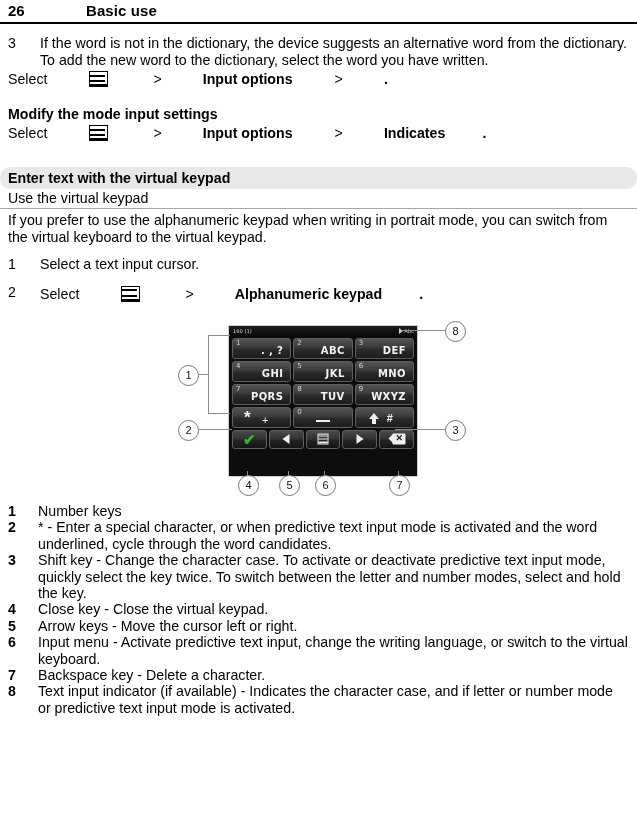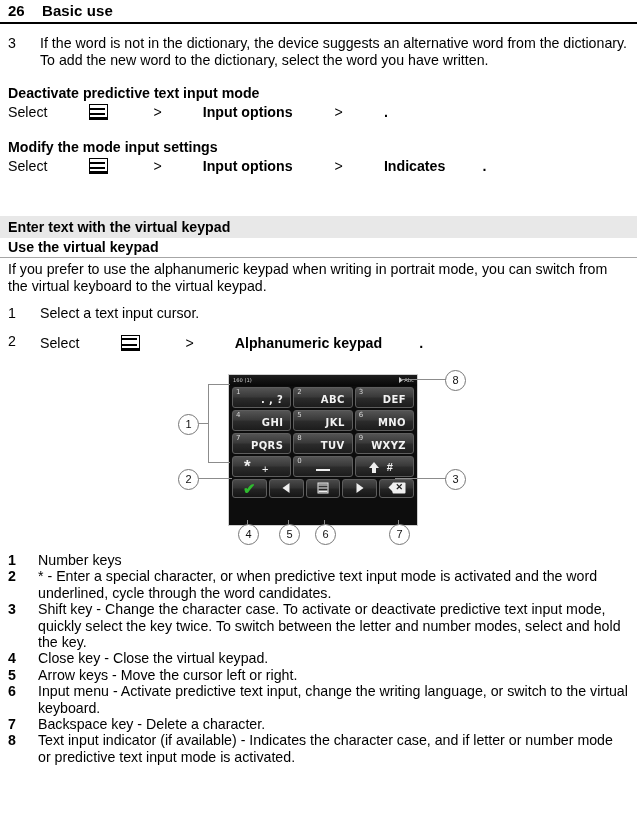--- a/index.html
+++ b/index.html
@@ -17,20 +17,21 @@
   }
 
   
   .page-header {
     display: flex;
     align-items: flex-start;
     padding: 2px 4px 3px 8px;
     border-bottom: 2.5px solid #000;
     font-weight: bold;
     font-size: 15px;
+    gap: 44px;
   }
   .page-header .pg-num { width: 34px; }
   .page-header .pg-title { letter-spacing: .1px; }
 
   
   .content { padding: 0 8px; }
 
   .step {
     display: flex;
     font-size: 14.2px;
@@ -87,24 +88,25 @@
     background: #000;
     display:block;
   }
 
   
   .banner {
     background: #e8e8e8;
     font-weight: bold;
     font-size: 14.2px;
     padding: 3px 8px 3px 8px;
-    margin-top: 40px;
+    margin-top: 24px;
+    border-radius: 10px;
   }
   .subhead {
-    font-weight: bold;
+    font-weight: normal;
     font-size: 14.2px;
     padding: 1px 8px 2px 8px;
     border-bottom: 1.5px solid #a6a6a6;
   }
   .para {
     font-size: 14.2px;
     line-height: 16.6px;
     padding: 3px 8px 0 8px;
   }
 
@@ -290,21 +292,20 @@
   <span class="pg-title">Basic use</span>
 </div>
 
 <div class="content">
 
   <div class="step">
     <span class="num">3</span>
     <span class="body">If the word is not in the dictionary, the device suggests an alternative word from the dictionary. To add the new word to the dictionary, select the word you have written.</span>
   </div>
 
-  <div class="sec-head">Deactivate predictive text input mode</div>
   <div class="sel-line">
     <span>Select</span>
     <span class="menu-icon">
         <i></i>
       </span>
     <span class="gt">&gt;</span>
     <span class="b">Input options</span>
     <span class="gt">&gt;</span>
     <span class="b">.</span>
   </div>

